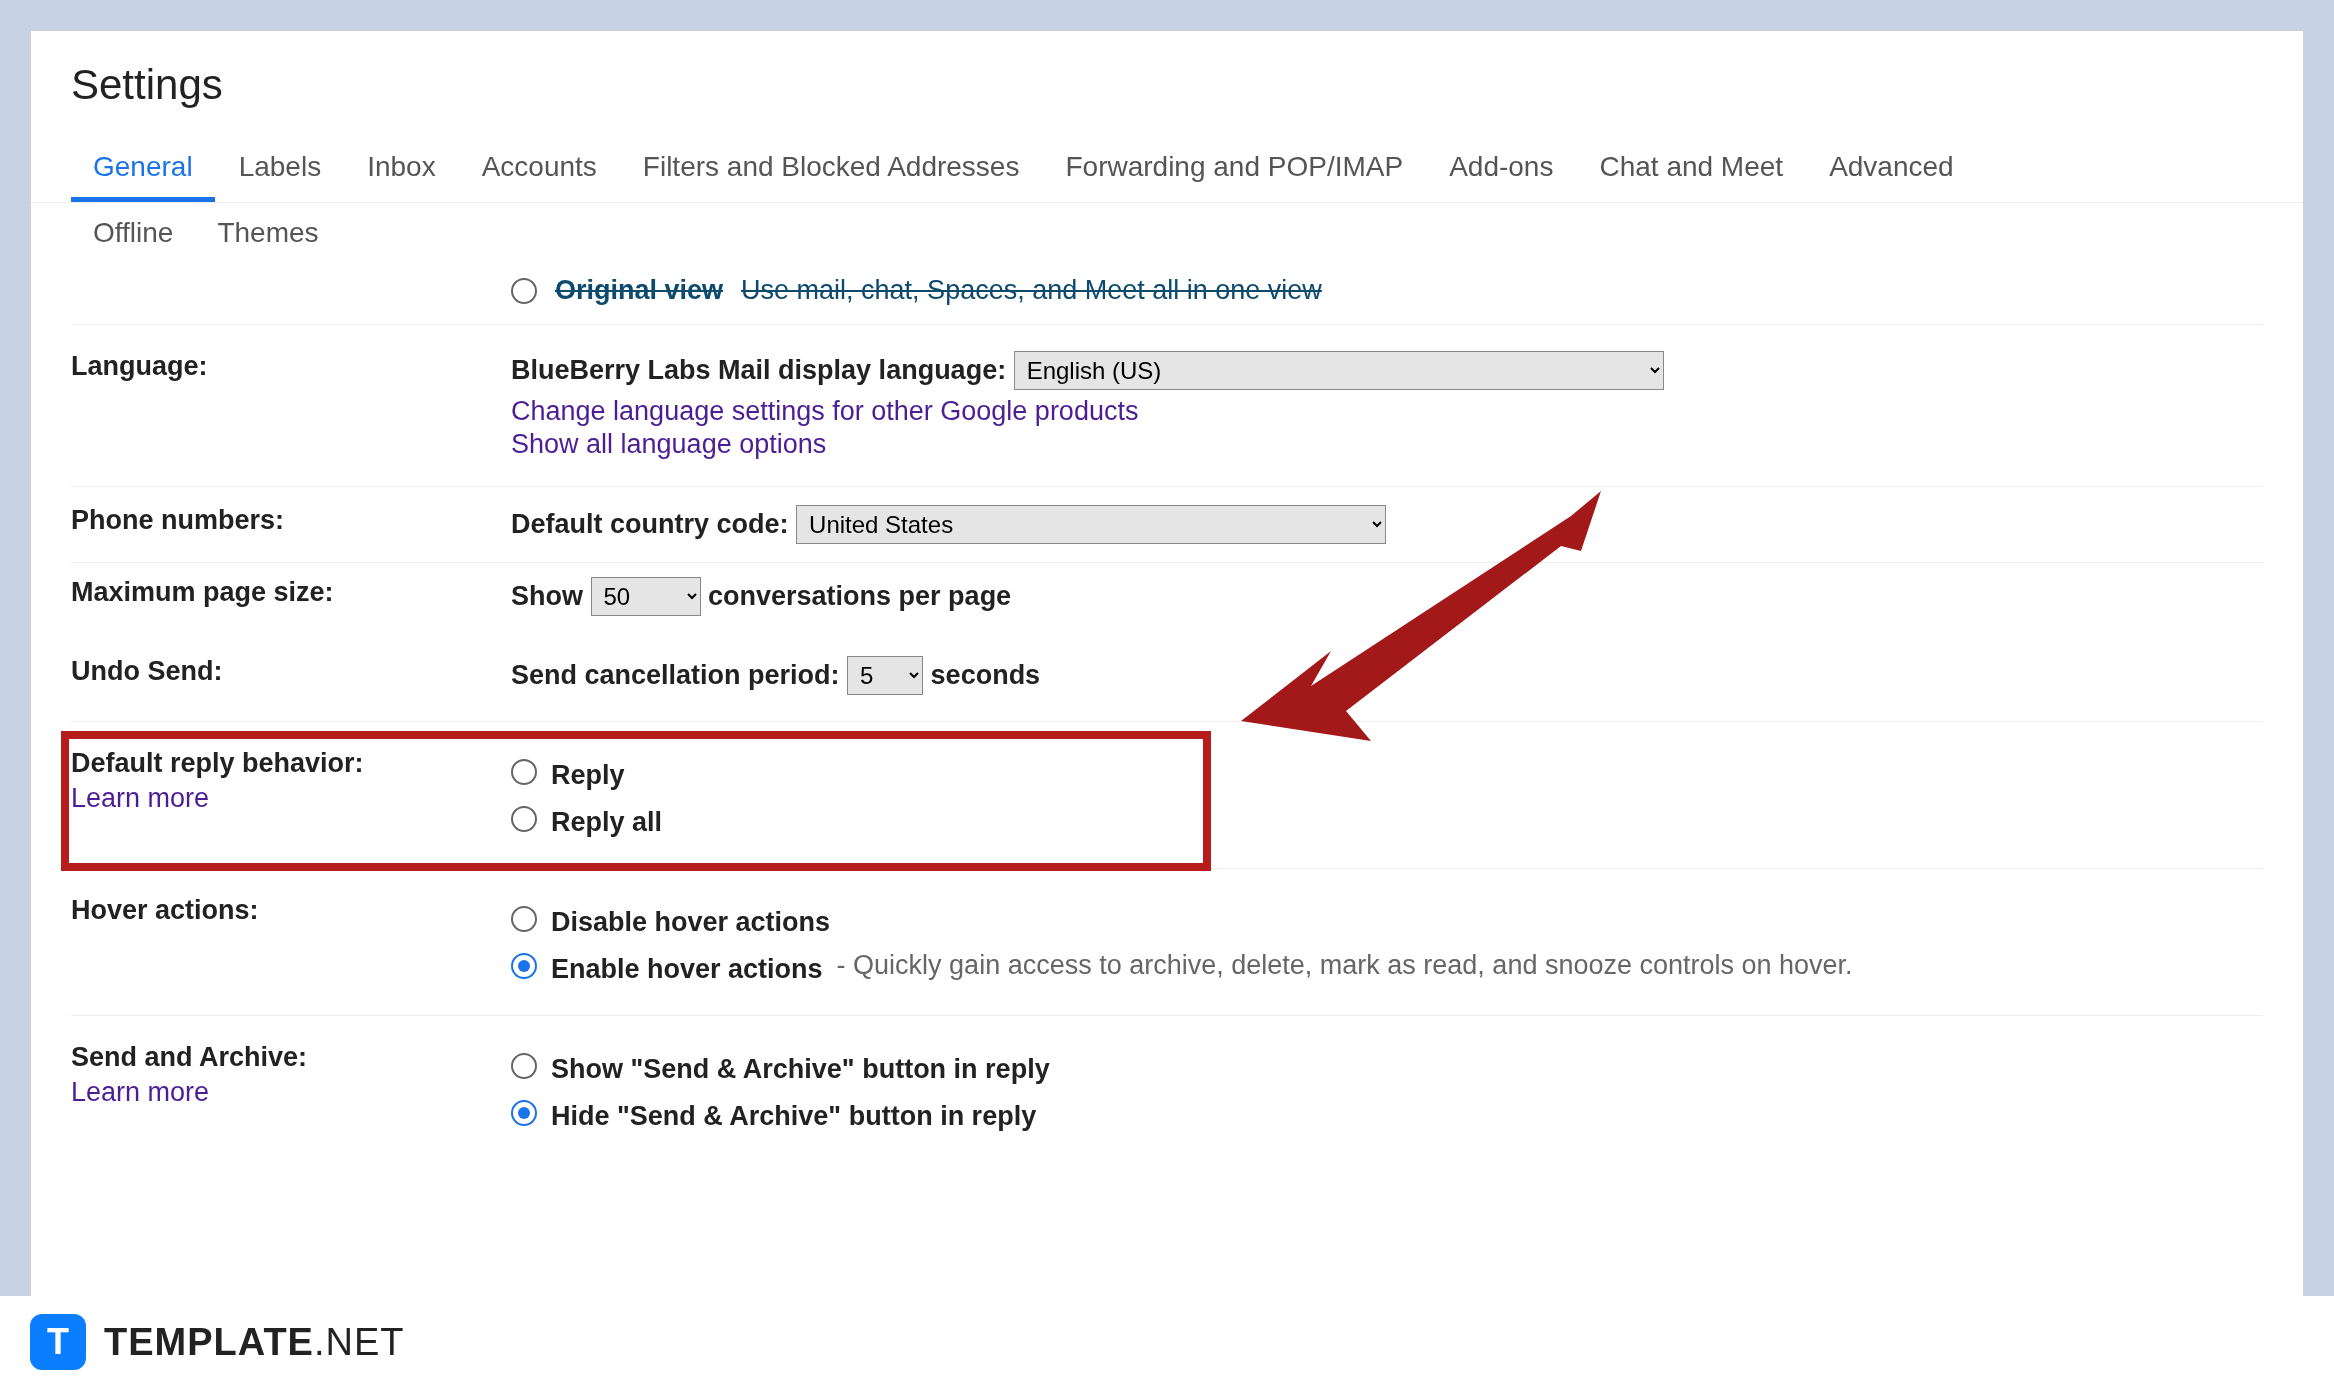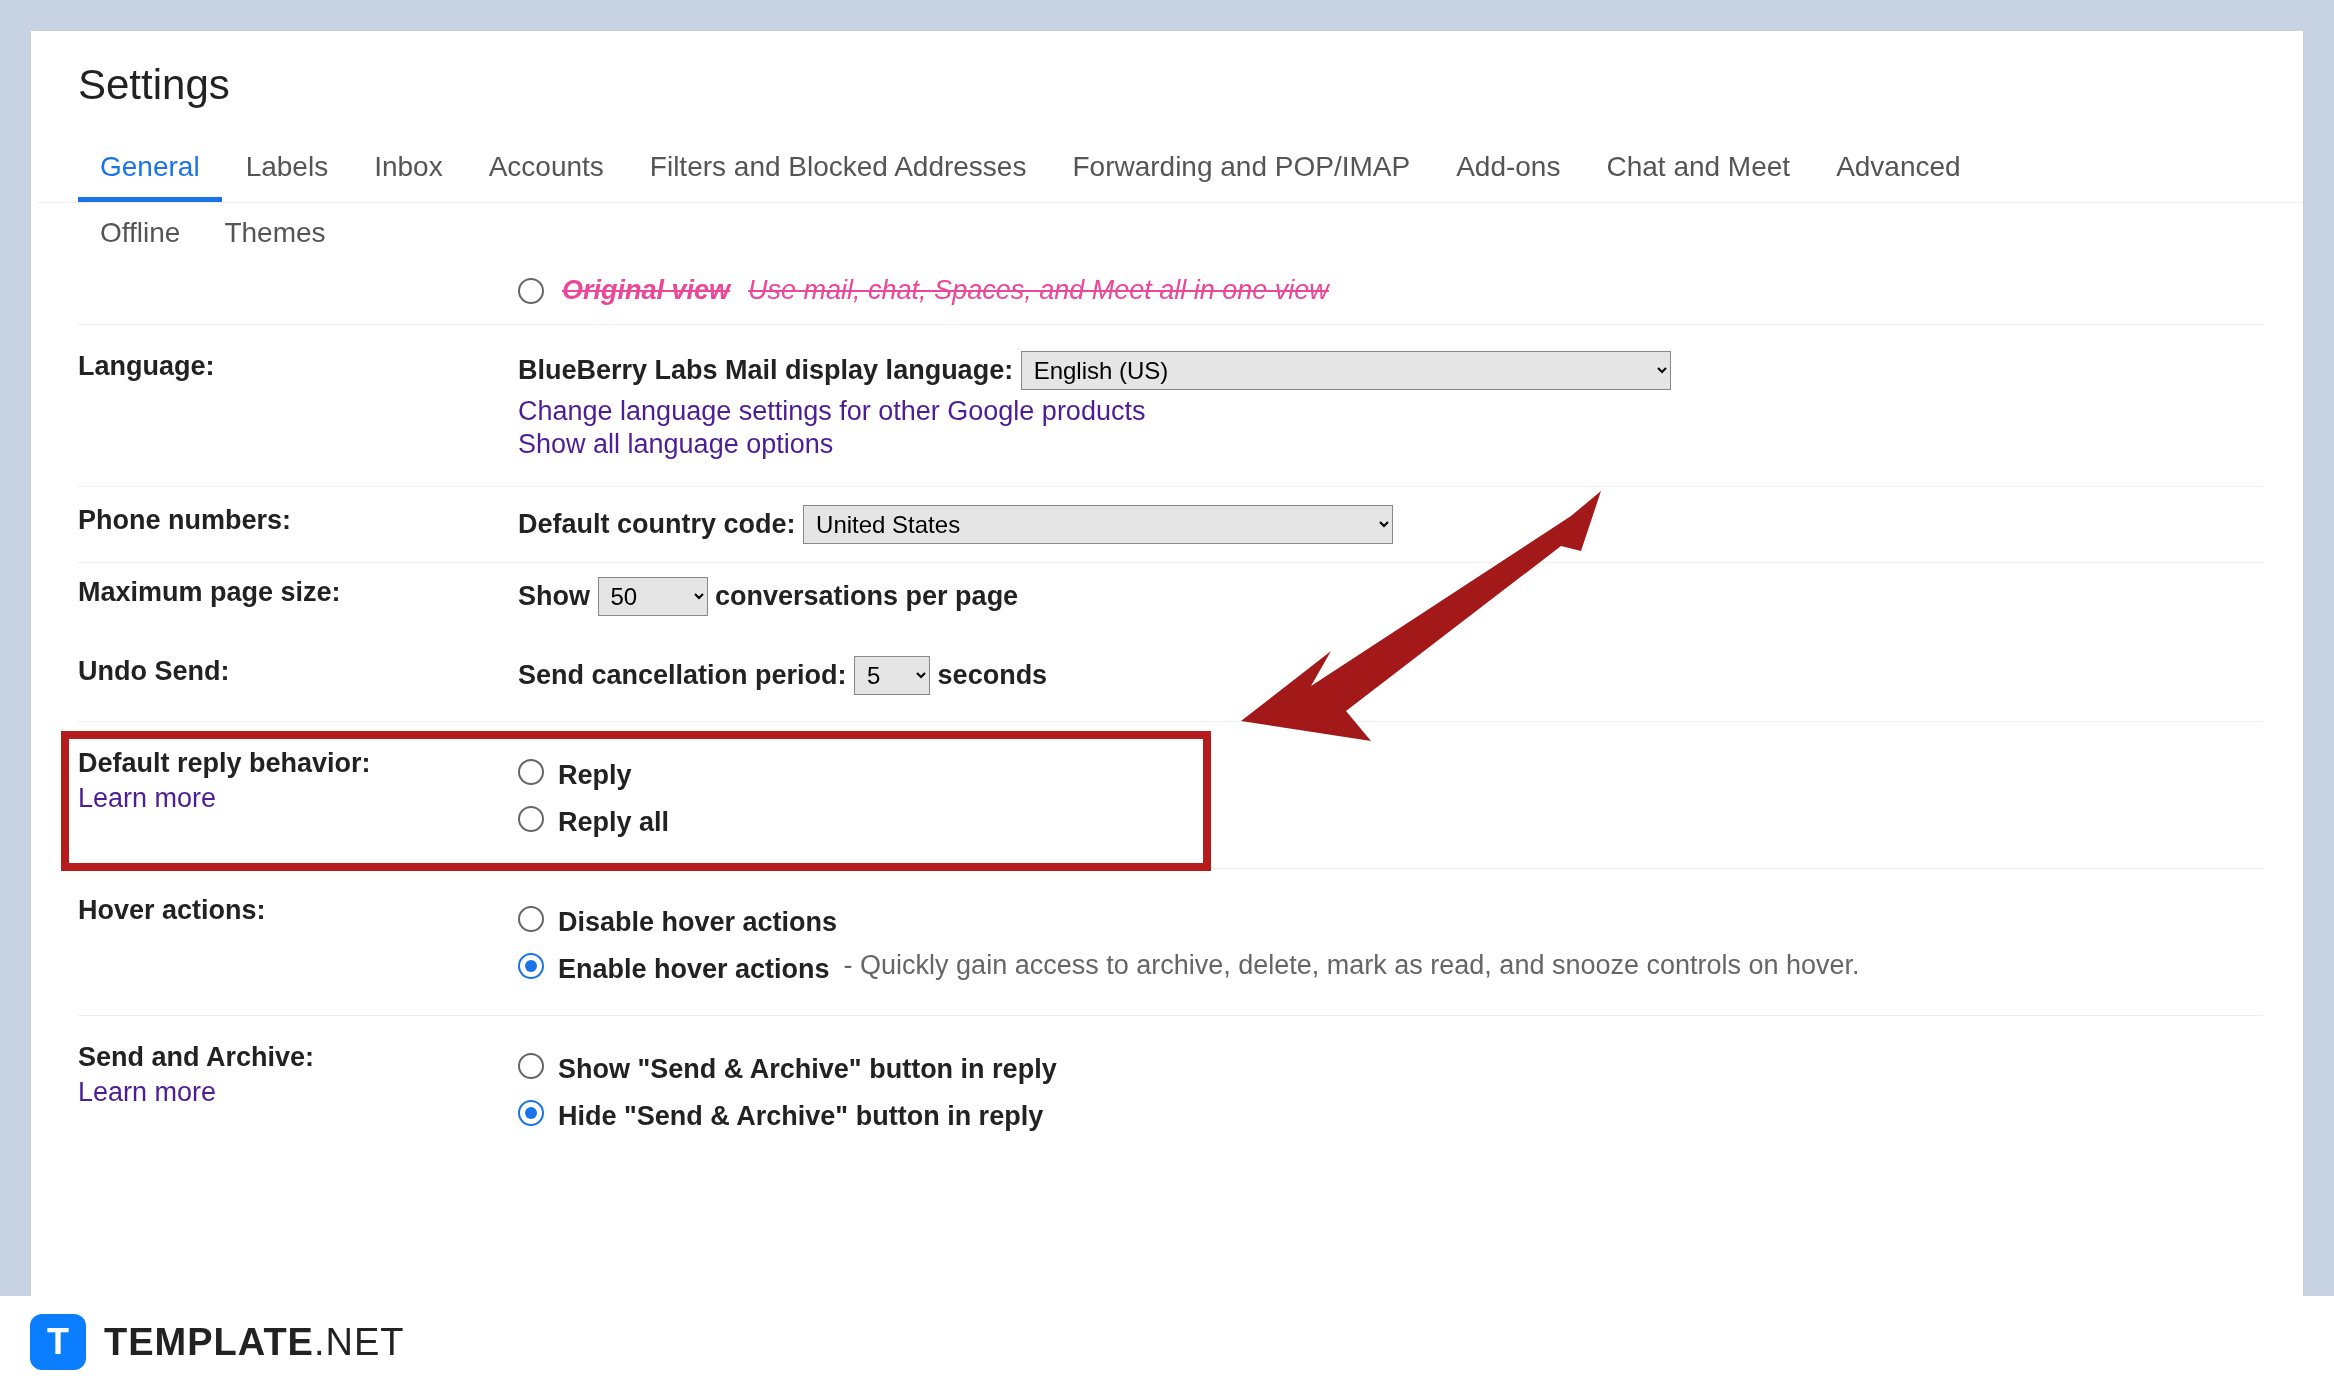--- a/index.html
+++ b/index.html
@@ -10,21 +10,20 @@
     width: 2334px;
     height: 1388px;
   }
   .window {
     background: #fff;
     border: 1px solid #d0d0d0;
     width: 100%;
     height: 1270px;
     position: relative;
     overflow: hidden;
-    padding-left: 7px;
   }
   .title {
     font-size: 42px;
     color: #222;
     padding: 30px 40px 28px 40px;
     font-weight: 400;
   }
   .tabs-row {
     display: flex;
     flex-wrap: wrap;
@@ -80,23 +79,22 @@
   .radio-filled::after {
     content:'';
     position:absolute;
     left:5px; top:5px;
     width:12px; height:12px;
     background:#1a73e8;
     border-radius:50%;
   }
   .strike {
     text-decoration: line-through;
-    color:#ec4899;
+    color:#0c4a6e;
     font-weight:700;
-    font-style:italic;
   }
   .section {
     display:flex;
     border-bottom:1px solid #eee;
     padding: 26px 0;
   }
   .label-col {
     width: 440px;
     flex-shrink:0;
     font-weight:700;

